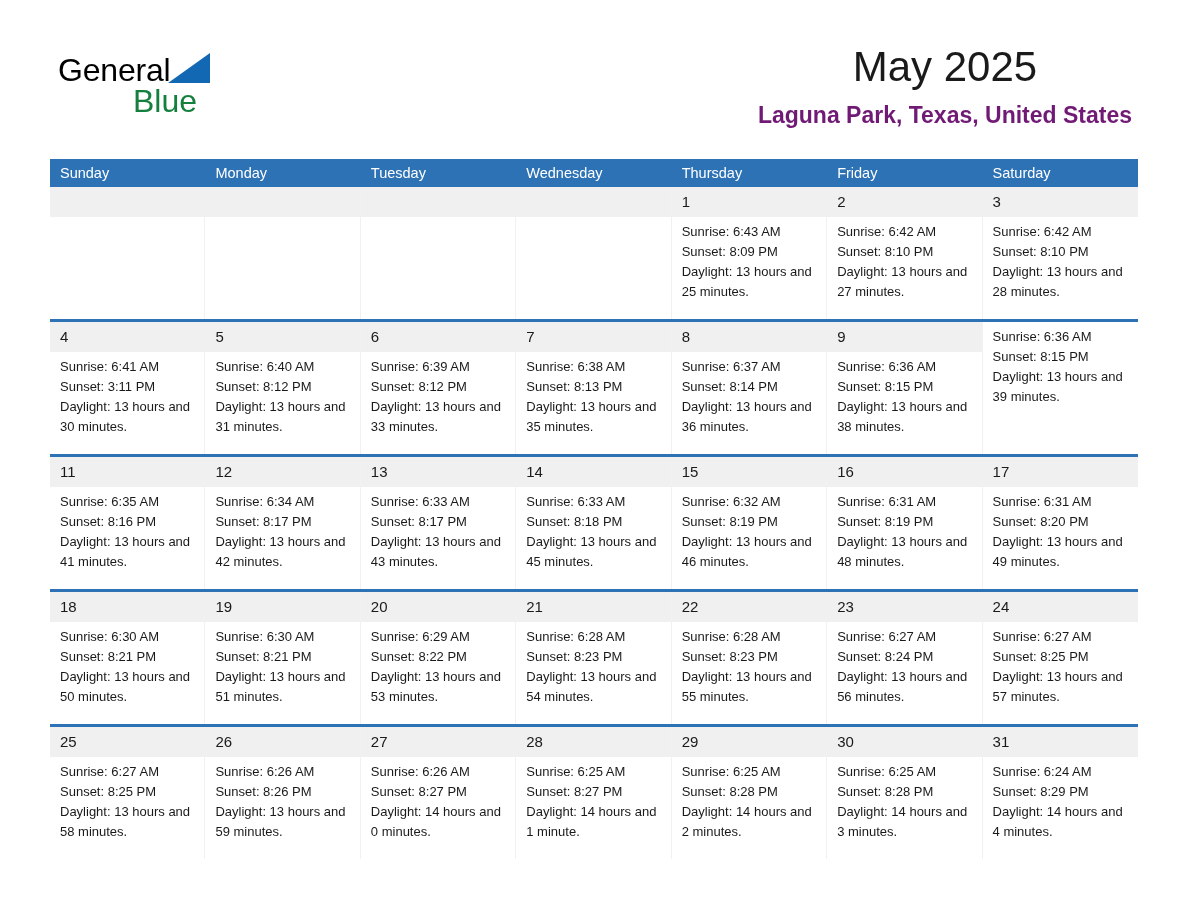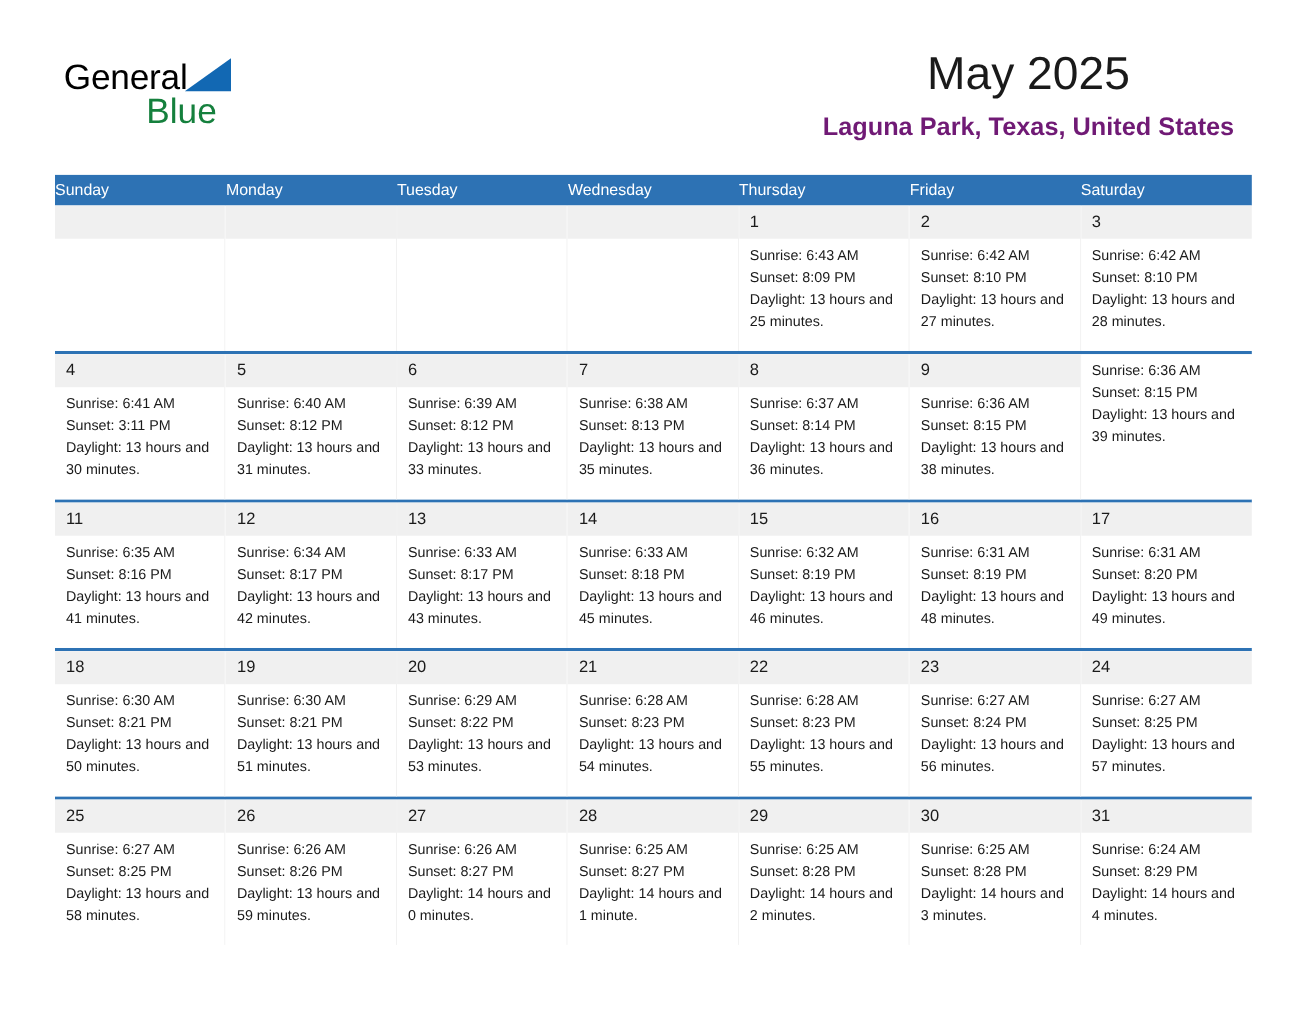--- a/index.html
+++ b/index.html
@@ -19,21 +19,21 @@
     position: relative;
     width: 1188px;
     height: 918px;
     box-sizing: border-box;
   }
 
   
   .header {
     position: absolute;
     left: 50px;
-    right: 66px;
+    right: 56px;
     top: 40px;
     height: 110px;
   }
 
   .logo {
     position: absolute;
     left: 8px;
     top: 12px;
     width: 200px;
     height: 70px;
@@ -110,20 +110,21 @@
   .weekday-row {
     display: grid;
     grid-template-columns: repeat(7, 1fr);
     background: #2d72b4;
   }
   .weekday-cell {
     color: #ffffff;
     font-size: 14.5px;
     line-height: 28px;
     height: 28px;
+    padding-left: 10px;
     box-sizing: border-box;
     white-space: nowrap;
     overflow: hidden;
   }
 
   .week-row {
     display: grid;
     grid-template-columns: repeat(7, 1fr);
     border-top: 3px solid #2d72b4;
     background: #ffffff;

